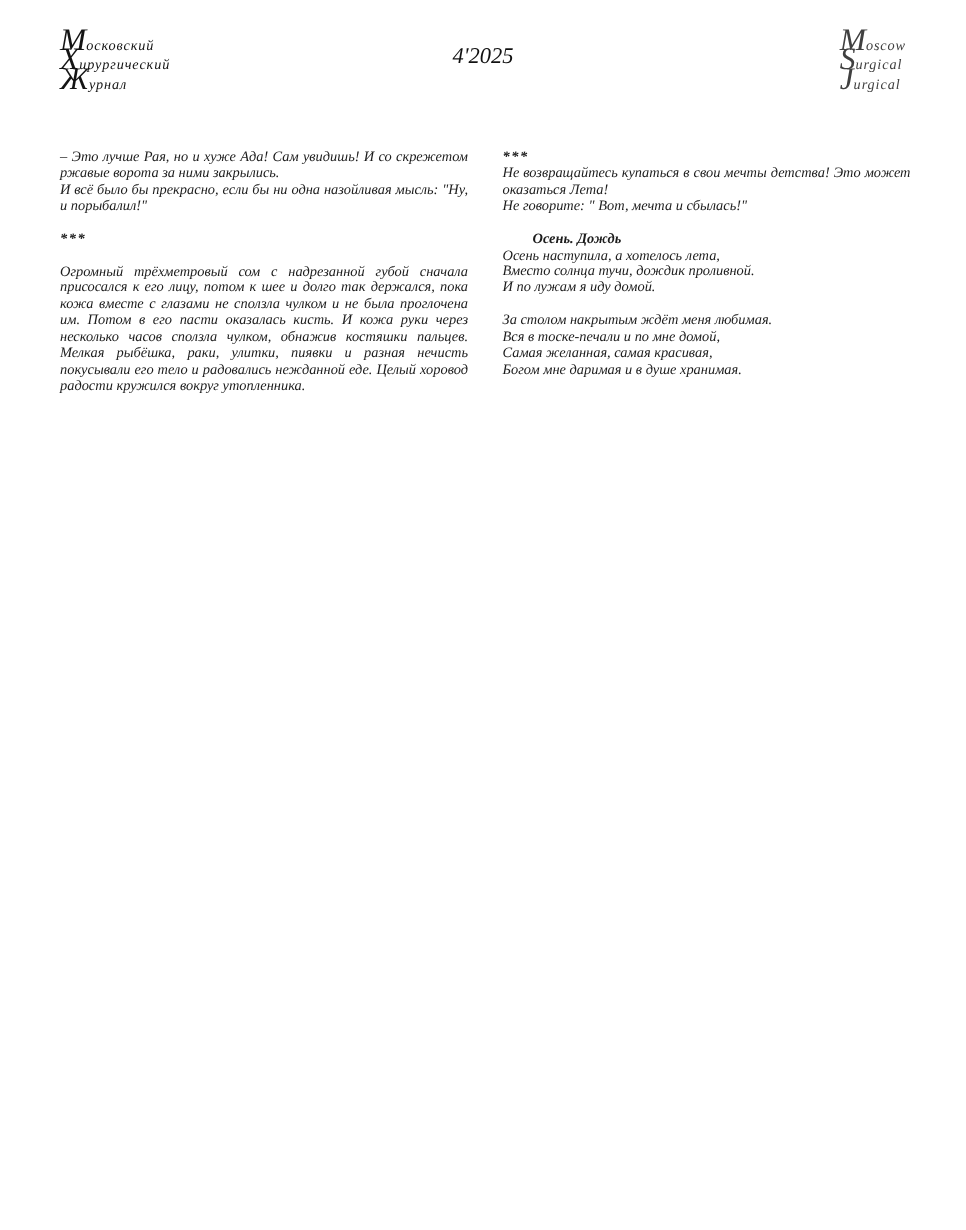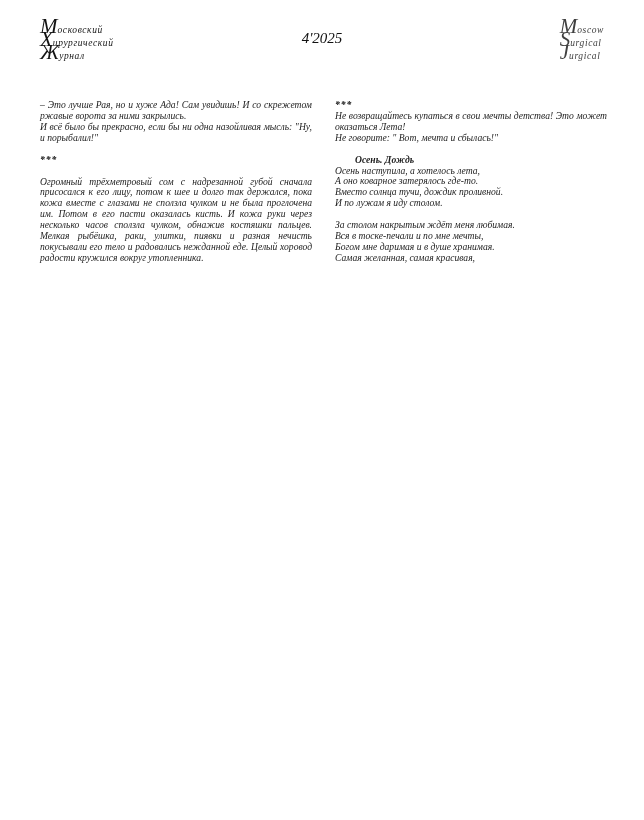--- a/index.html
+++ b/index.html
@@ -89,30 +89,29 @@
 
   <section class="col col-right">
     <p class="separator first">***</p>
     <p class="para">Не возвращайтесь купаться в свои мечты детства! Это может оказаться Лета!</p>
     <p class="para">Не говорите: " Вот, мечта и сбылась!"</p>
 
     <p class="poem-title">Осень. Дождь</p>
 
     <div class="stanza">
       <div class="poem-line">Осень наступила, а хотелось лета,</div>
-      <div class="poem-line">А оно коварное затерялось где-то.</div>
       <div class="poem-line">Вместо солнца тучи, дождик проливной.</div>
-      <div class="poem-line">И по лужам я иду столом.</div>
+      <div class="poem-line">И по лужам я иду домой.</div>
     </div>
 
     <div class="stanza">
       <div class="poem-line">За столом накрытым ждёт меня любимая.</div>
-      <div class="poem-line">Вся в тоске-печали и по мне мечты,</div>
+      <div class="poem-line">Вся в тоске-печали и по мне домой,</div>
+      <div class="poem-line">Самая желанная, самая красивая,</div>
       <div class="poem-line">Богом мне даримая и в душе хранимая.</div>
-      <div class="poem-line">Самая желанная, самая красивая,</div>
     </div>
   </section>
 
   <div class="footer-rule"></div>
   <div class="footer-row">
     <span class="page-number">262</span>
     <span class="running-title">ВСЕ ЖАНРЫ ХОРОШИ / ALL GENRES ARE GOOD</span>
   </div>
   <div class="red-mark" style="background: rgb(227, 6, 19);"></div>
 

